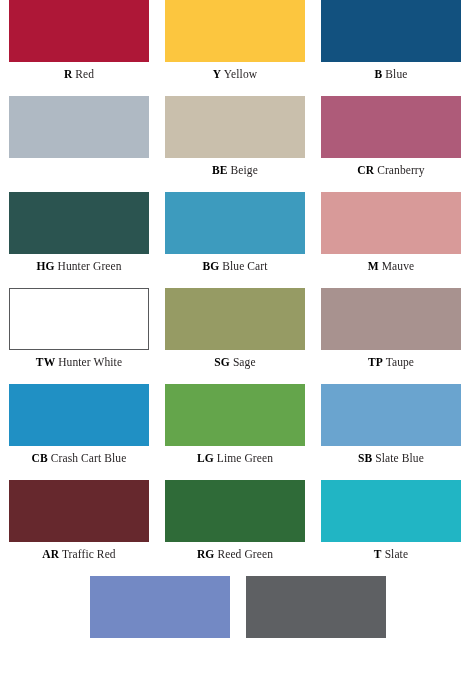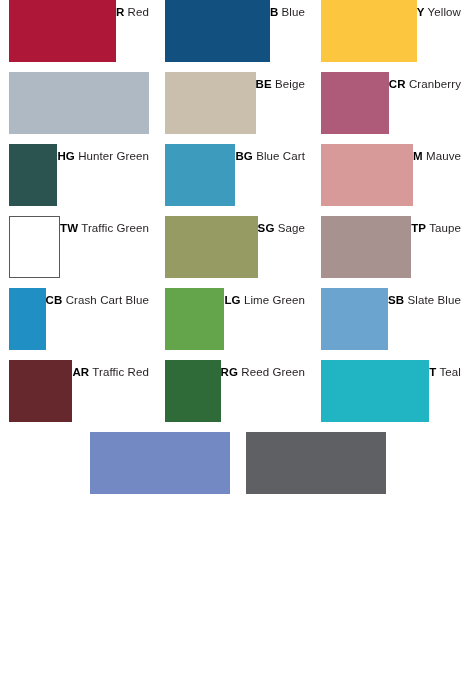--- a/index.html
+++ b/index.html
@@ -28,22 +28,23 @@
     margin-bottom: 10px;
   }
   .swatch-row.last-row {
     padding-left: 90px;
     justify-content: flex-start;
   }
   .swatch-cell {
     width: 140px;
     margin-right: 16px;
     display: flex;
-    flex-direction: row;
+    flex-direction: column;
     align-items: stretch;
+    font-family: Liberation Serif, serif;
   }
   .swatch-cell:last-child {
     margin-right: 0;
   }
   .swatch-row.last-row .swatch-cell {
     margin-right: 16px;
   }
   .swatch-chip {
     width: 140px;
     height: 62px;
@@ -74,26 +75,26 @@
 </head>
 <body>
 
 <div id="sheet">
     <div class="swatch-row">
       <div class="swatch-cell">
         <div class="swatch-chip" style="background-color: rgb(174, 23, 55);"></div>
         <div class="swatch-label"><span class="code">R</span> <span class="name">Red</span></div>
       </div>
       <div class="swatch-cell">
+        <div class="swatch-chip" style="background-color: rgb(252, 198, 63);"></div>
+        <div class="swatch-label"><span class="code">Y</span> <span class="name">Yellow</span></div>
+      </div>
+      <div class="swatch-cell">
         <div class="swatch-chip" style="background-color: rgb(18, 81, 127);"></div>
         <div class="swatch-label"><span class="code">B</span> <span class="name">Blue</span></div>
-      </div>
-      <div class="swatch-cell">
-        <div class="swatch-chip" style="background-color: rgb(252, 198, 63);"></div>
-        <div class="swatch-label"><span class="code">Y</span> <span class="name">Yellow</span></div>
       </div>
     </div>
     <div class="swatch-row">
       <div class="swatch-cell">
         <div class="swatch-chip" style="background-color: rgb(175, 185, 195);"></div>
       </div>
       <div class="swatch-cell">
         <div class="swatch-chip" style="background-color: rgb(201, 191, 172);"></div>
         <div class="swatch-label"><span class="code">BE</span> <span class="name">Beige</span></div>
       </div>
@@ -112,21 +113,21 @@
         <div class="swatch-label"><span class="code">BG</span> <span class="name">Blue Cart</span></div>
       </div>
       <div class="swatch-cell">
         <div class="swatch-chip" style="background-color: rgb(216, 154, 153);"></div>
         <div class="swatch-label"><span class="code">M</span> <span class="name">Mauve</span></div>
       </div>
     </div>
     <div class="swatch-row">
       <div class="swatch-cell">
         <div class="swatch-chip bordered" style="background-color: rgb(255, 255, 255);"></div>
-        <div class="swatch-label"><span class="code">TW</span> <span class="name">Traffic Green</span></div>
+        <div class="swatch-label"><span class="code">TW</span> <span class="name">Hunter White</span></div>
       </div>
       <div class="swatch-cell">
         <div class="swatch-chip" style="background-color: rgb(150, 155, 100);"></div>
         <div class="swatch-label"><span class="code">SG</span> <span class="name">Sage</span></div>
       </div>
       <div class="swatch-cell">
         <div class="swatch-chip" style="background-color: rgb(168, 146, 143);"></div>
         <div class="swatch-label"><span class="code">TP</span> <span class="name">Taupe</span></div>
       </div>
     </div>
@@ -148,21 +149,21 @@
       <div class="swatch-cell">
         <div class="swatch-chip" style="background-color: rgb(102, 40, 45);"></div>
         <div class="swatch-label"><span class="code">AR</span> <span class="name">Traffic Red</span></div>
       </div>
       <div class="swatch-cell">
         <div class="swatch-chip" style="background-color: rgb(47, 107, 56);"></div>
         <div class="swatch-label"><span class="code">RG</span> <span class="name">Reed Green</span></div>
       </div>
       <div class="swatch-cell">
         <div class="swatch-chip" style="background-color: rgb(33, 181, 196);"></div>
-        <div class="swatch-label"><span class="code">T</span> <span class="name">Teal</span></div>
+        <div class="swatch-label"><span class="code">T</span> <span class="name">Slate</span></div>
       </div>
     </div>
     <div class="swatch-row last-row">
       <div class="swatch-cell">
         <div class="swatch-chip" style="background-color: rgb(115, 137, 196);"></div>
       </div>
       <div class="swatch-cell">
         <div class="swatch-chip" style="background-color: rgb(94, 96, 99);"></div>
       </div>
     </div>

